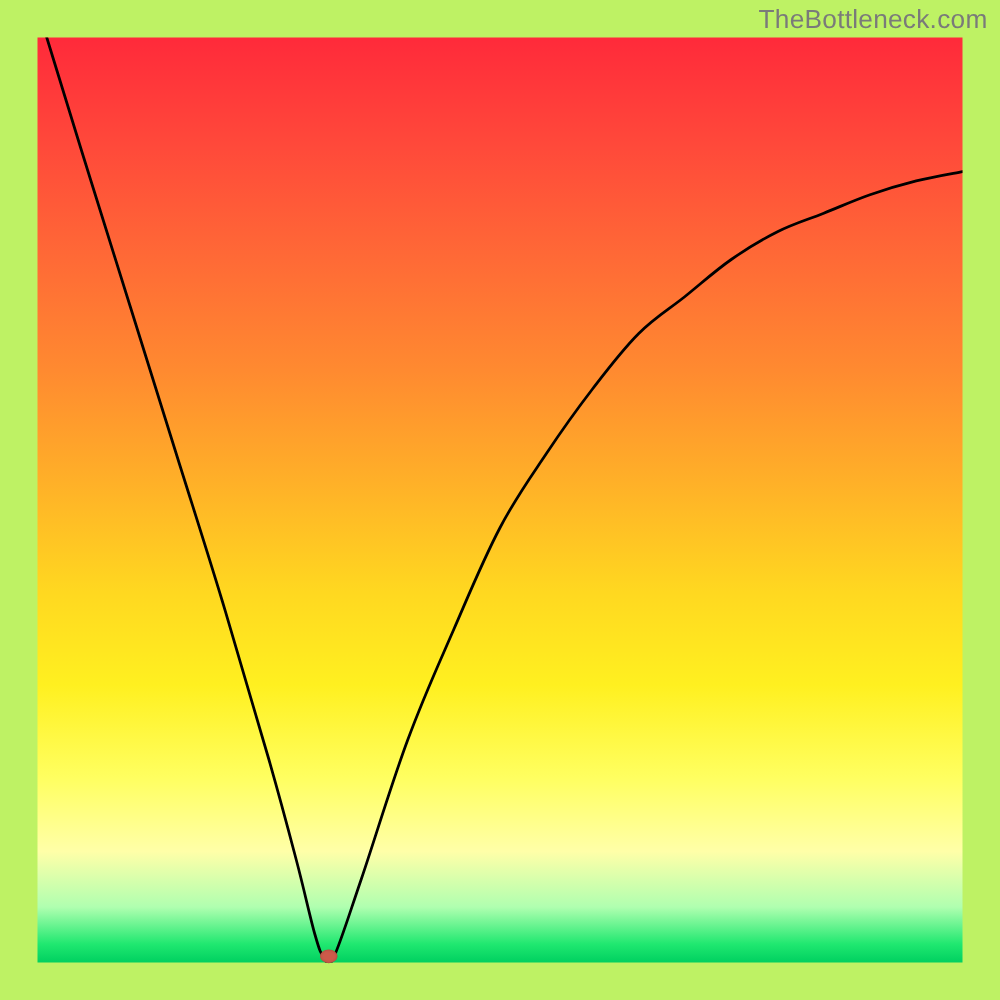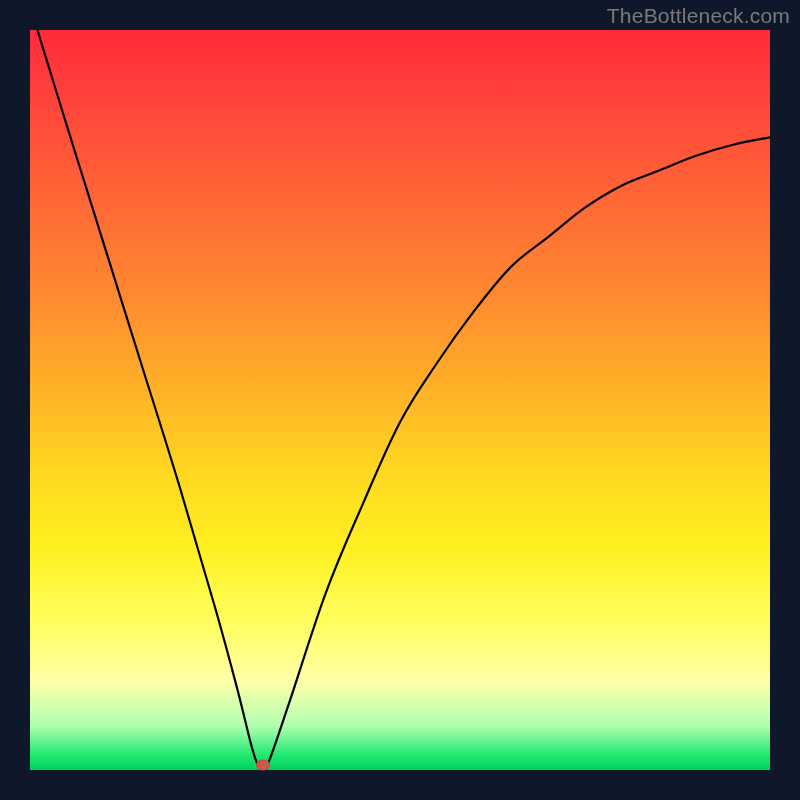--- a/index.html
+++ b/index.html
@@ -10,21 +10,21 @@
     background: #000;
     font-family: Arial, Helvetica, sans-serif;
     overflow: hidden;
   }
   .frame {
     position: absolute;
     left: 0;
     top: 0;
     width: 800px;
     height: 800px;
-    background: #0f172a;
+    background: #bef264;
   }
   .plot-area {
     position: absolute;
     left: 30px;
     top: 30px;
     width: 740px;
     height: 740px;
     background: linear-gradient(to bottom,
       #ff2a3a 0%,
       #ff4a3a 12%,

